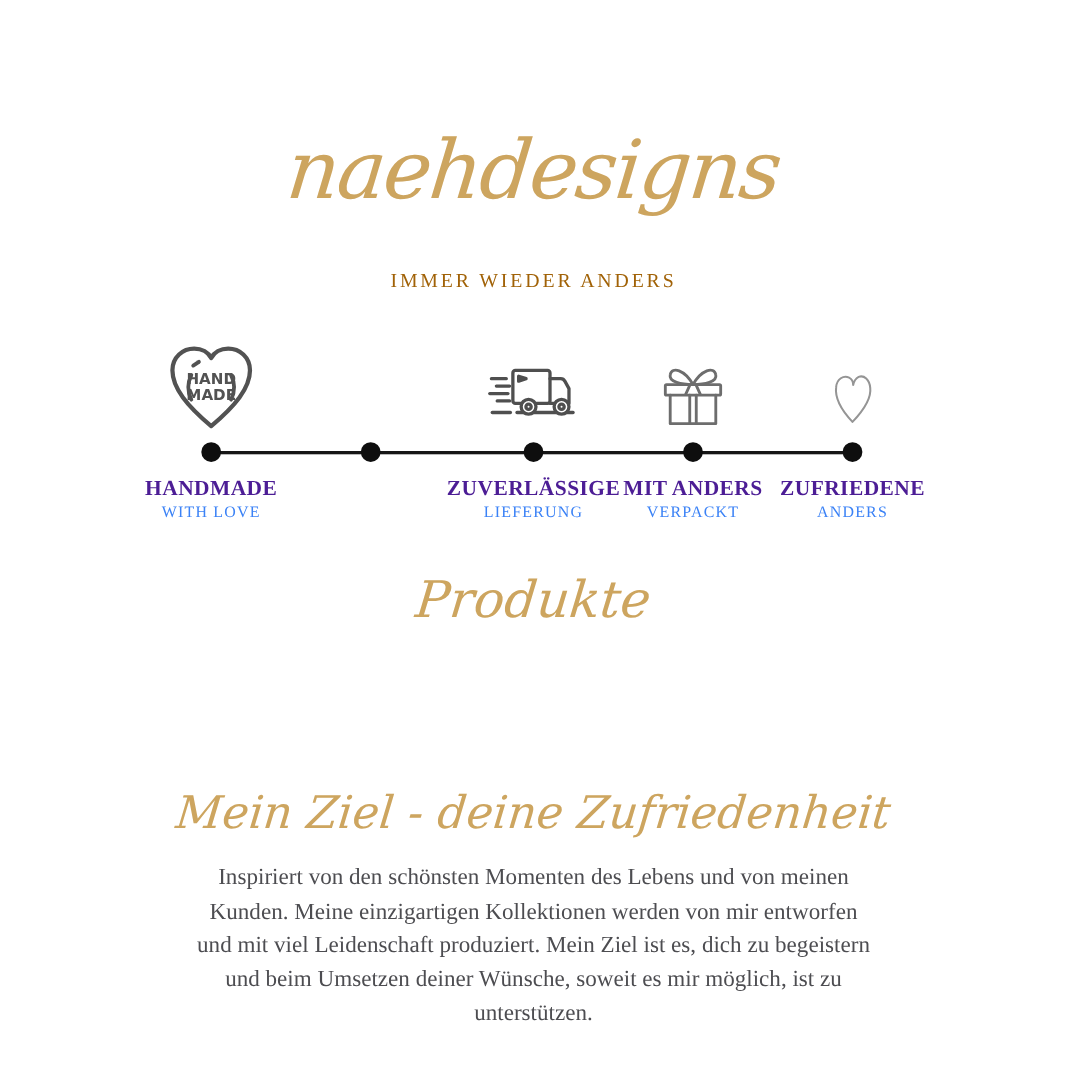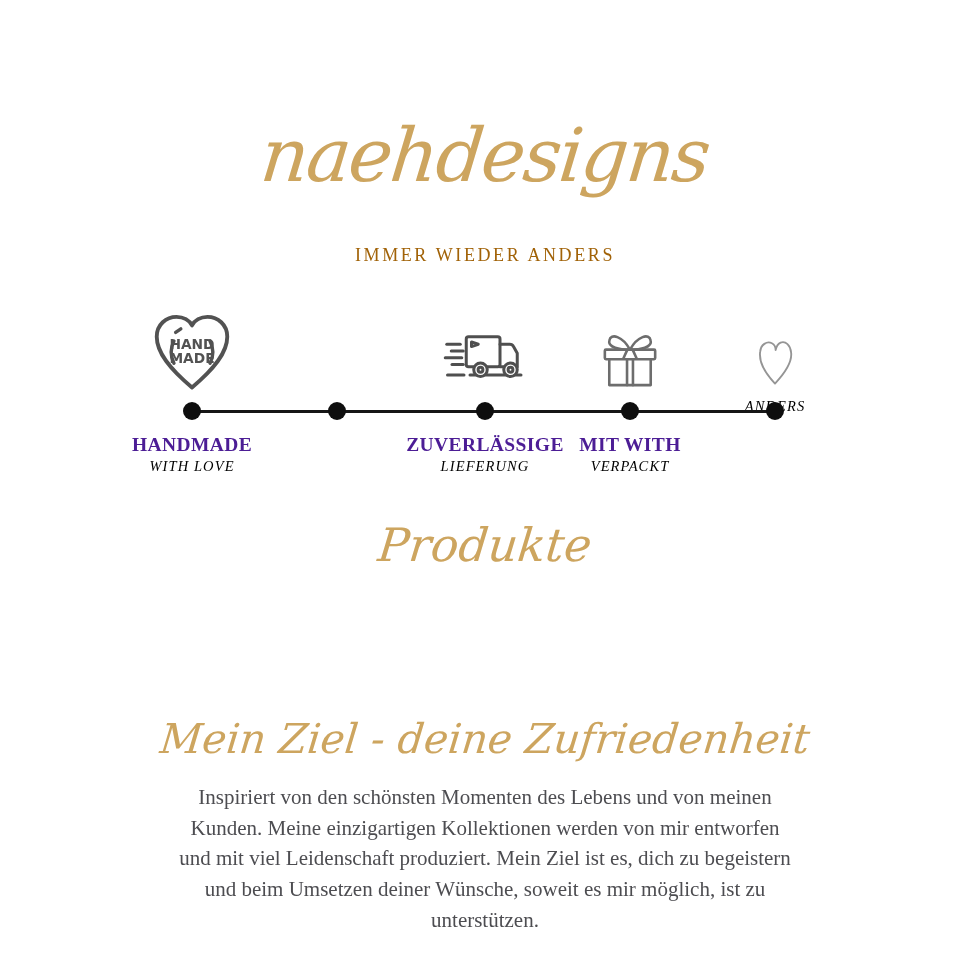--- a/index.html
+++ b/index.html
@@ -50,22 +50,21 @@
     margin-top:38px;
     font-size:19.5px;
     font-weight:600;
     letter-spacing:0.4px;
     color:#4c1d95;
   }
   .feature-sub{
     margin-top:2px;
     font-size:14.5px;
     letter-spacing:1.1px;
-    color:#000000;
-    font-style:italic;
+    color:#3b82f6;
   }
   
   .script-heading{
     position:absolute;left:0;width:100%;
     text-align:center;
     font-family:"DejaVu Serif", serif;
     font-style:italic;
     color:#cda55f;
     transform:skewX(-6deg);
   }
@@ -135,30 +134,31 @@
         <path d="M50 40 C40 22 24 17 22 28 C20 37 36 40 50 40 Z"></path>
         <path d="M50 40 C60 22 76 17 78 28 C80 37 64 40 50 40 Z"></path>
         <path d="M46 41 L41 52"></path>
         <path d="M54 41 L59 52"></path>
         <rect x="16" y="40" width="68" height="13" rx="1.5"></rect>
         <path d="M22 53 V88 H78 V53"></path>
         <path d="M46 53 V88"></path>
         <path d="M54 53 V88"></path>
       </svg>
     </div>
-    <div class="feature-title">MIT WITH</div>
+    <div class="feature-title">MIT ANDERS</div>
     <div class="feature-sub">VERPACKT</div>
   </div>
 
   <div class="feature-col" style="left:687px;">
     <div class="icon-box">
       <svg width="62" height="64" viewBox="0 0 100 100" fill="none" stroke="#959595" stroke-width="3" stroke-linecap="round" stroke-linejoin="round" style="margin-bottom:4px;">
         <path d="M50 88 C33 70 24 53 26 37 C27 25 37 19 45 23 C49 25 51 30 51 34 C52 29 55 24 59 22 C67 19 75 26 76 38 C78 54 67 70 50 88 Z"></path>
       </svg>
     </div>
+    <div class="feature-title">ZUFRIEDENE</div>
     <div class="feature-sub">ANDERS</div>
   </div>
 
   <div class="timeline-line"></div>
   <div class="timeline-dot" style="left:183px;"></div>
   <div class="timeline-dot" style="left:328px;"></div>
   <div class="timeline-dot" style="left:476px;"></div>
   <div class="timeline-dot" style="left:621px;"></div>
   <div class="timeline-dot" style="left:766px;"></div>
 

